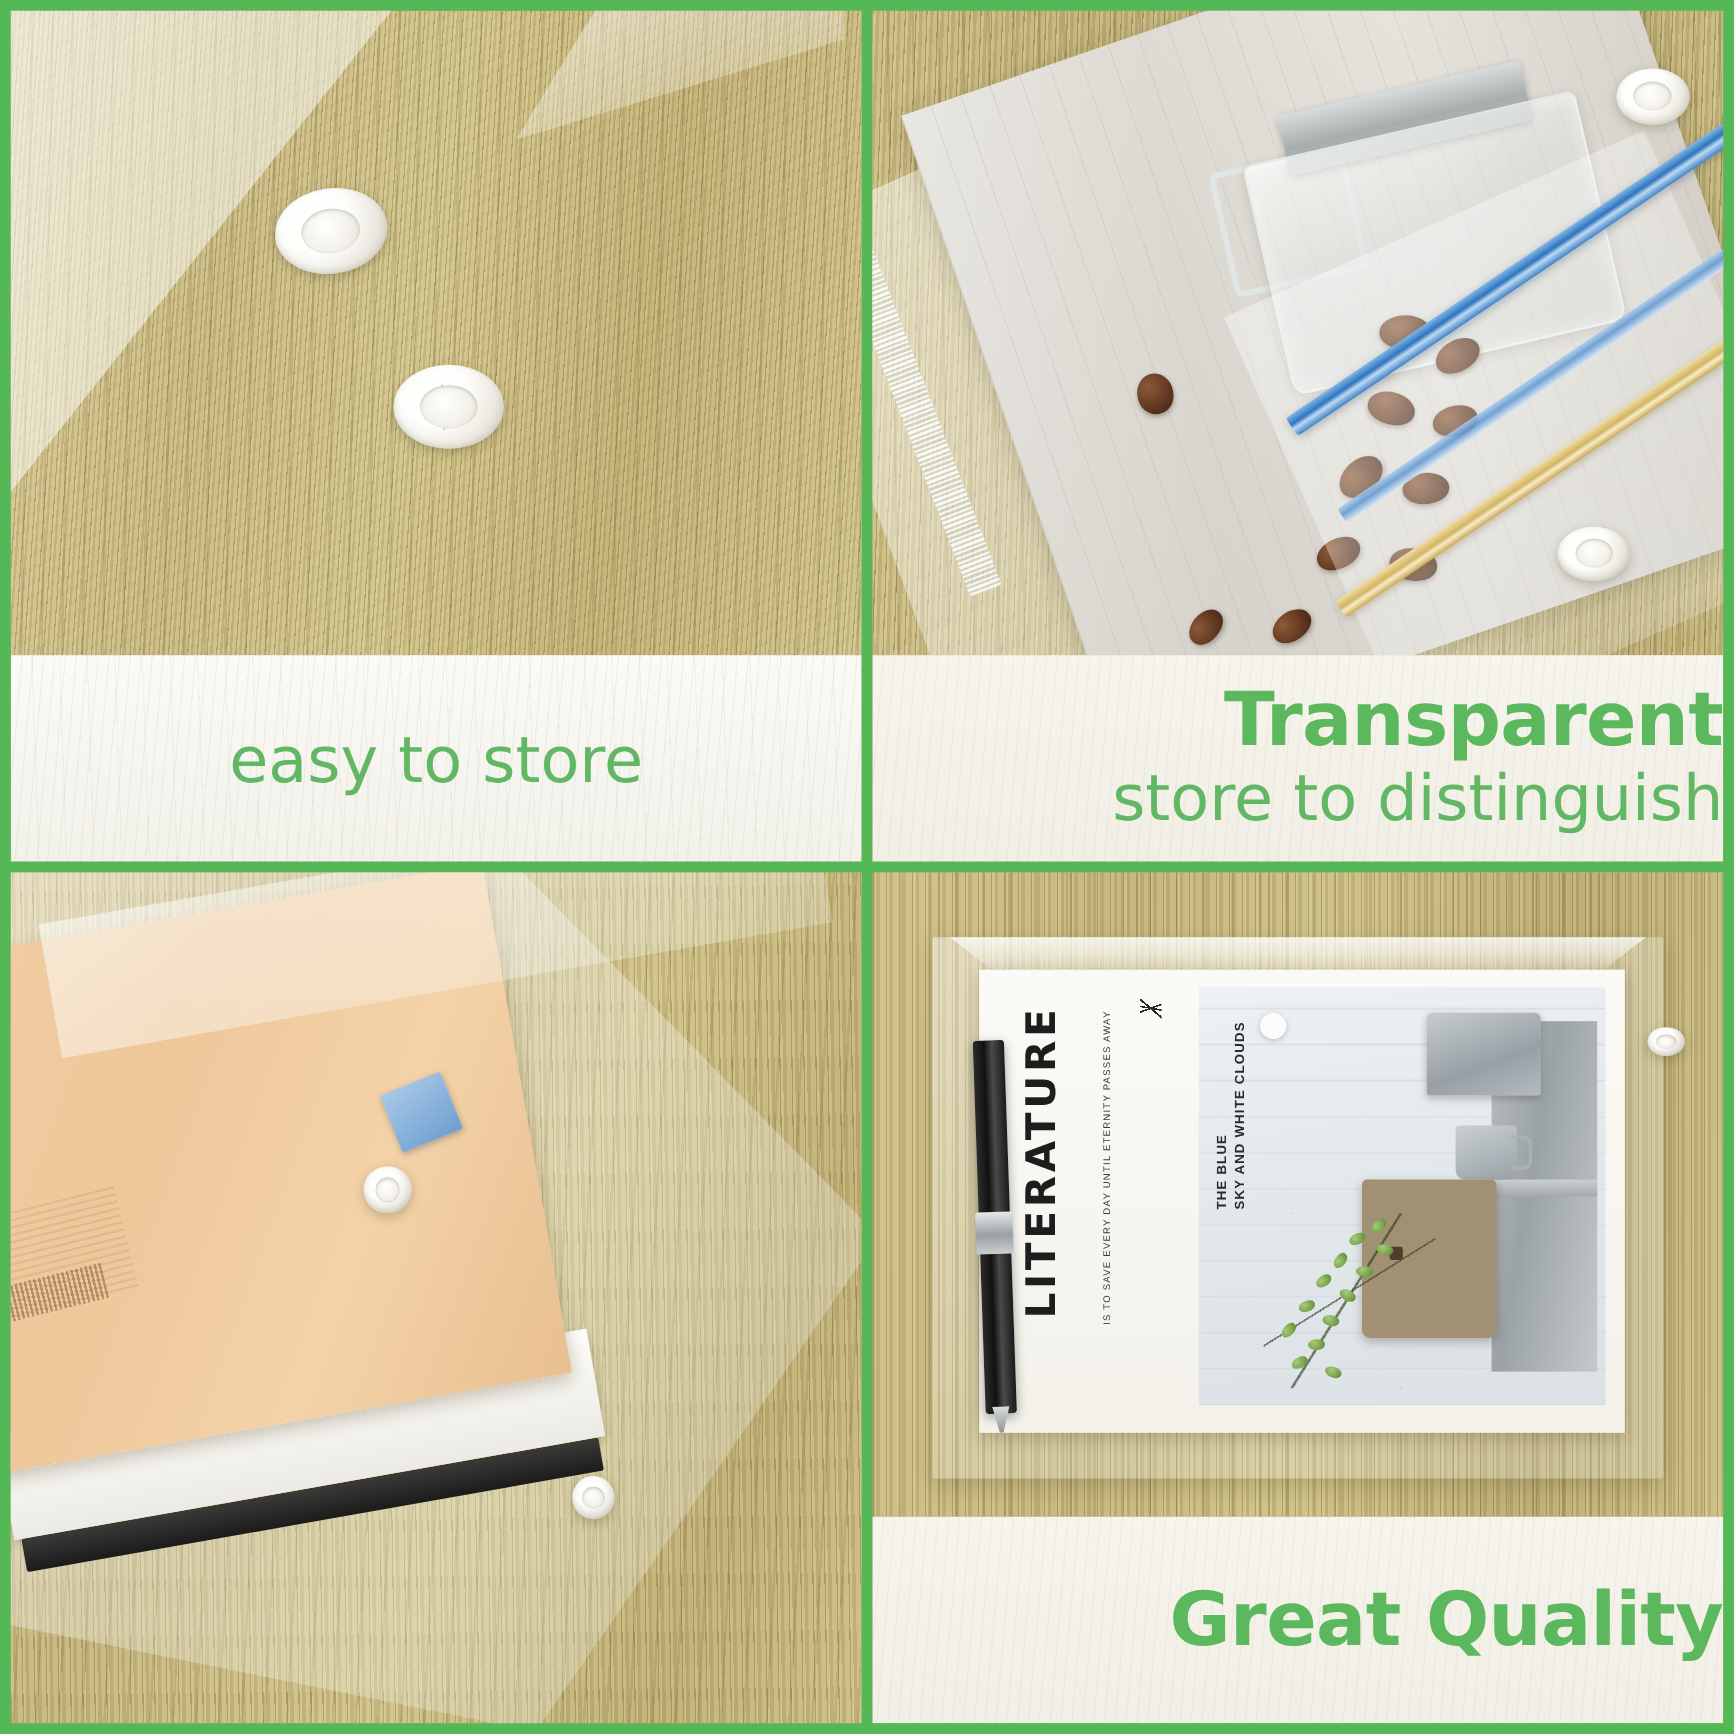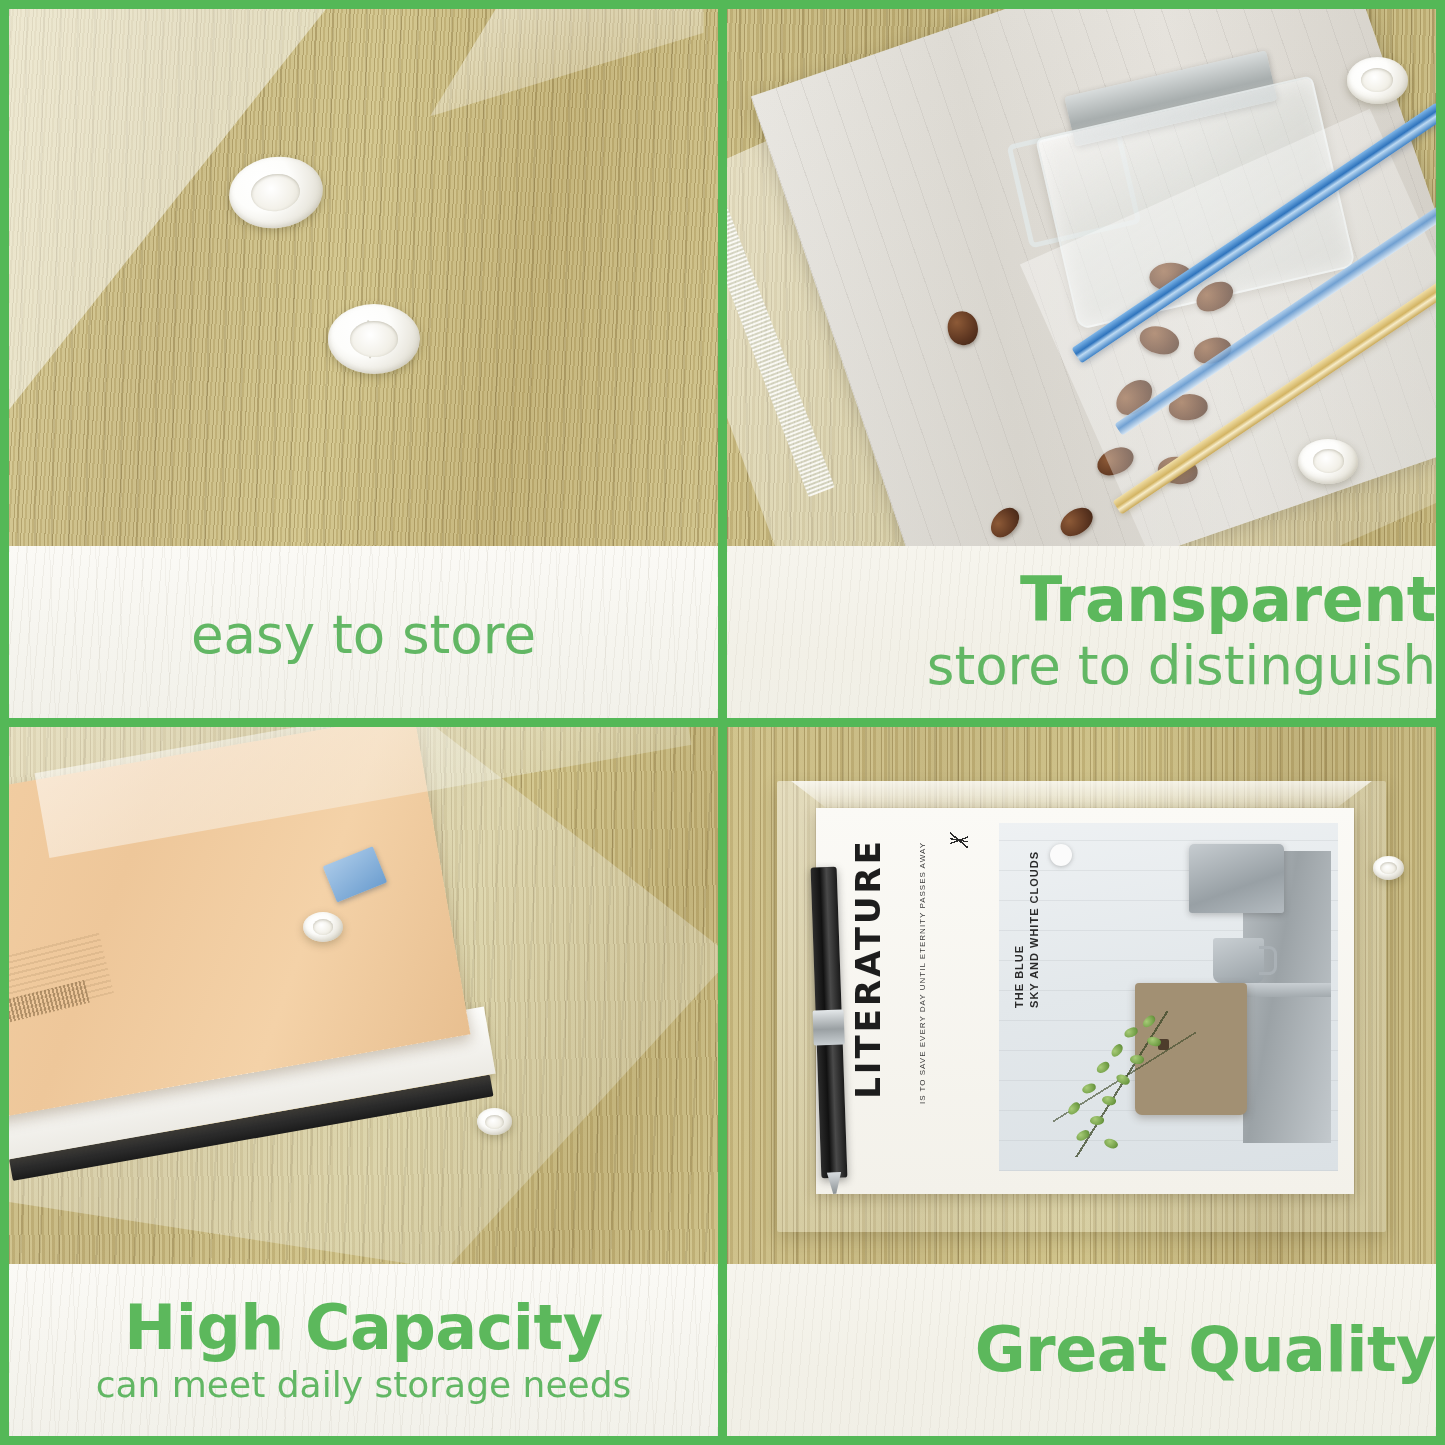--- a/index.html
+++ b/index.html
@@ -535,24 +535,20 @@
           </div>
           <div class="bl-clip"></div>
         </div>
 
         <div class="bl-flaptop"></div>
 
         <div class="snap snap-bl-1"></div>
         <div class="snap snap-bl-2"></div>
       </div>
 
-      <div class="caption">
-        <div class="cap-title">High Capacity</div>
-        <div class="cap-sub tight">can meet daily storage needs</div>
-      </div>
     </div>
 
     <div class="panel">
       <div class="photo">
         <div class="wood wood-d"></div>
 
         <div class="br-sleeve"></div>
         <div class="br-sleeve-lip"></div>
 
         <div class="magazine">

